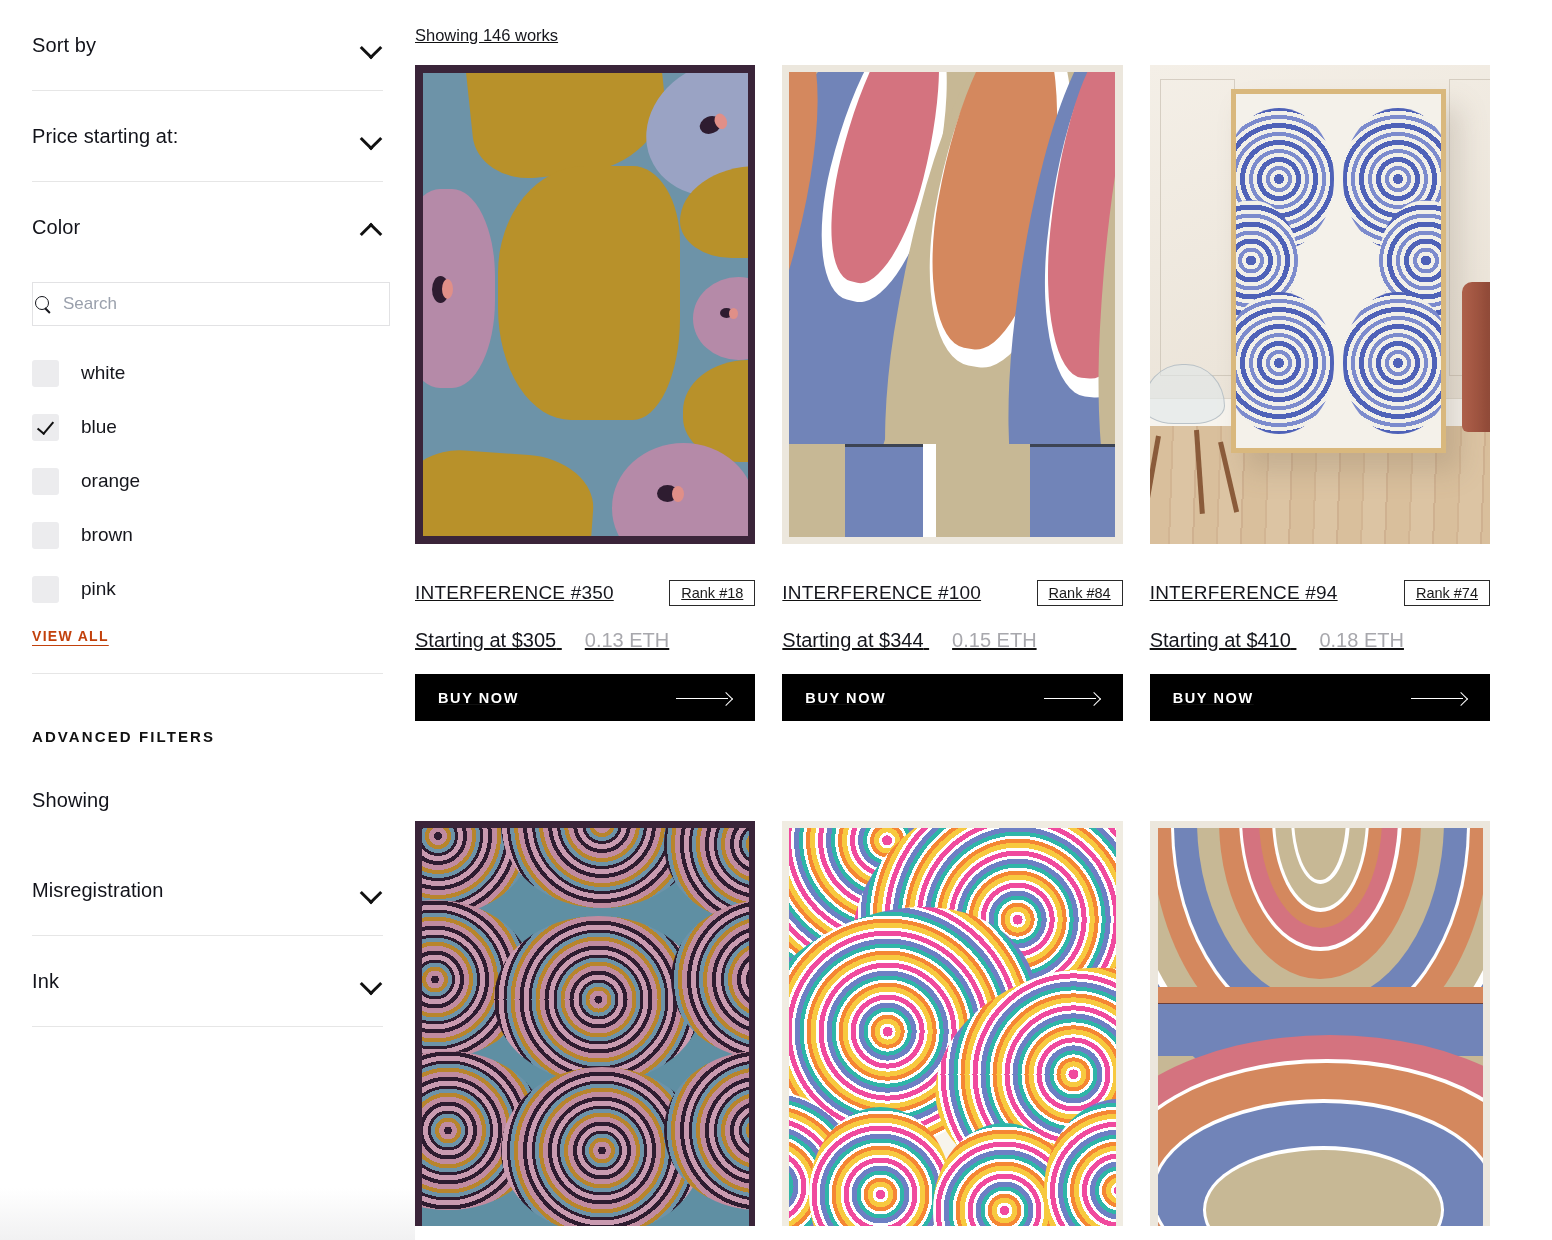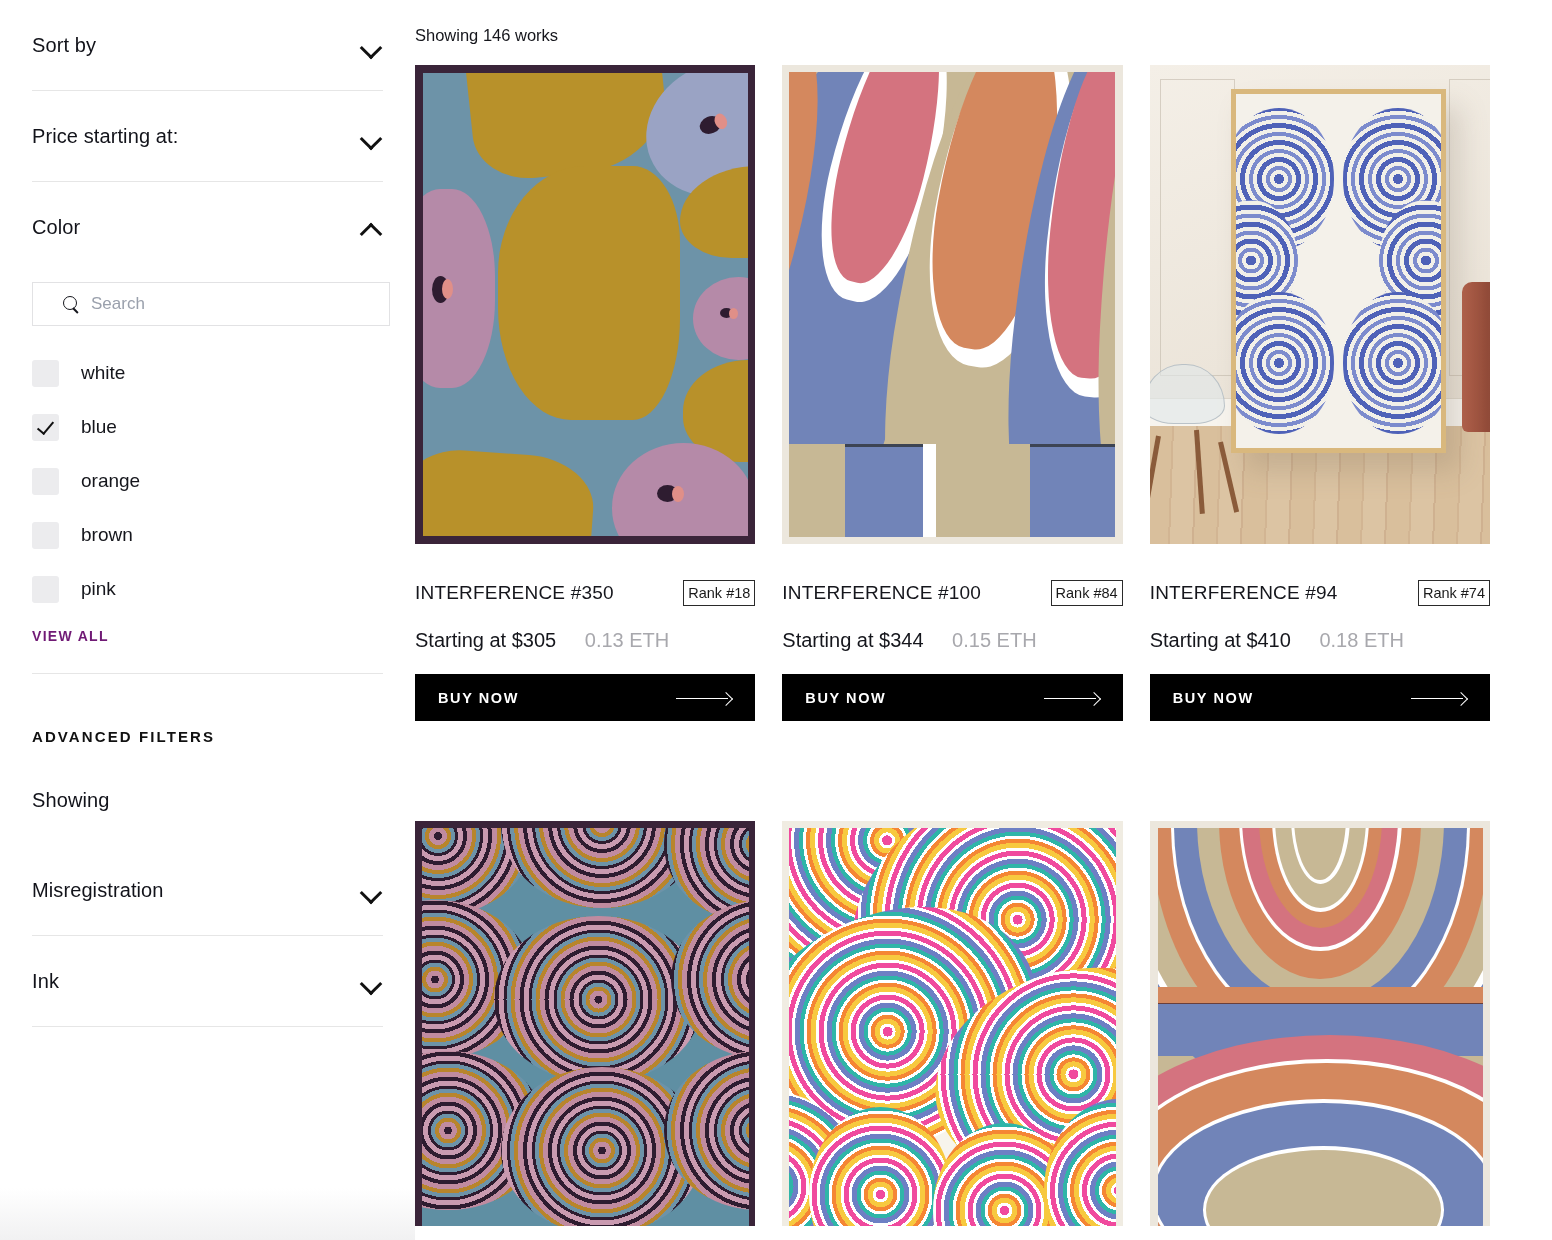--- a/index.html
+++ b/index.html
@@ -34,21 +34,21 @@
     border-right:3px solid #111; border-bottom:3px solid #111;
     transform: rotate(45deg);
   }
   .chev.up::before { transform: rotate(-135deg); top:5px; }
 
   .search-wrap {
     margin-top: 10px;
     height: 44px; width: 358px;
     border: 1px solid #e2e2e4;
     display: flex; align-items: center;
-    padding: 0 30px; gap: 11px;
+    padding: 0 2px; gap: 11px;
   }
   .mag { width:17px; height:17px; position:relative; flex:0 0 17px; }
   .mag::before {
     content:""; position:absolute; left:0; top:0;
     width:12px; height:12px; border:1.8px solid #15161c; border-radius:50%;
   }
   .mag::after {
     content:""; position:absolute; left:10px; top:11px;
     width:7px; height:1.8px; background:#15161c; transform: rotate(45deg);
     transform-origin: left center;
@@ -65,36 +65,36 @@
     content:""; position:absolute; left:9px; top:4px;
     width:7px; height:14px;
     border-right:2.6px solid #111; border-bottom:2.6px solid #111;
     transform: rotate(40deg);
   }
   .cb-label { font-size: 19px; color:#15161c; }
 
   .view-all {
     display:inline-block; margin-top: 12px;
     font-size: 14px; font-weight: 700; letter-spacing: 1.3px;
-    color:#701a75; text-underline-offset: 4px;
+    color:#c2410c; text-decoration: underline; text-underline-offset: 4px;
     cursor: pointer;
   }
 
   .adv-title {
     font-size: 15px; font-weight: 700; letter-spacing: 2.1px;
     color:#111; padding-top: 54px; padding-bottom: 10px;
   }
   .sidebar-fade {
     position:absolute; left:0; right:0; bottom:0; height: 52px;
     background: linear-gradient(to bottom, rgba(255,255,255,0) 0%, #f1f1f2 100%);
     pointer-events:none;
   }
 
   
-  .main { flex: 1; padding: 26px 62px 0 0; position: relative; }
+  .main { flex: 1; padding: 26px 62px 0 0; position: relative; text-decoration: underline; }
   .showing { font-size: 16.5px; color: #15161c; margin-bottom: 20px; }
 
   .grid {
     display: grid;
     grid-template-columns: repeat(3, 1fr);
     column-gap: 27px;
     row-gap: 0;
   }
   .card { display:flex; flex-direction: column; }
   .art {
@@ -104,21 +104,21 @@
   }
   .art.short { height: 405px; }
   .card-title-row {
     display:flex; align-items:center; justify-content: space-between;
     margin-top: 34px; height: 30px;
   }
   .card-title { font-size: 19px; color:#15161c; letter-spacing:.2px; }
   .rank {
     border:1px solid #2a2a2a; background:#fff;
     font-size: 14.5px; color:#1a1a1a;
-    padding: 5px 4px; line-height:1; white-space:nowrap;
+    padding: 5px 11px; line-height:1; white-space:nowrap;
   }
   .price-row { margin-top: 21px; font-size: 20px; }
   .price-main { color:#15161c; }
   .price-eth { color:#a8a8ad; margin-left: 23px; }
   .buy {
     margin-top: 22px; height: 47px; background:#000;
     display:flex; align-items:center; justify-content:space-between;
     padding: 0 23px; cursor:pointer;
   }
   .buy-label { color:#fff; font-size:14.5px; font-weight:700; letter-spacing:1.6px; }

